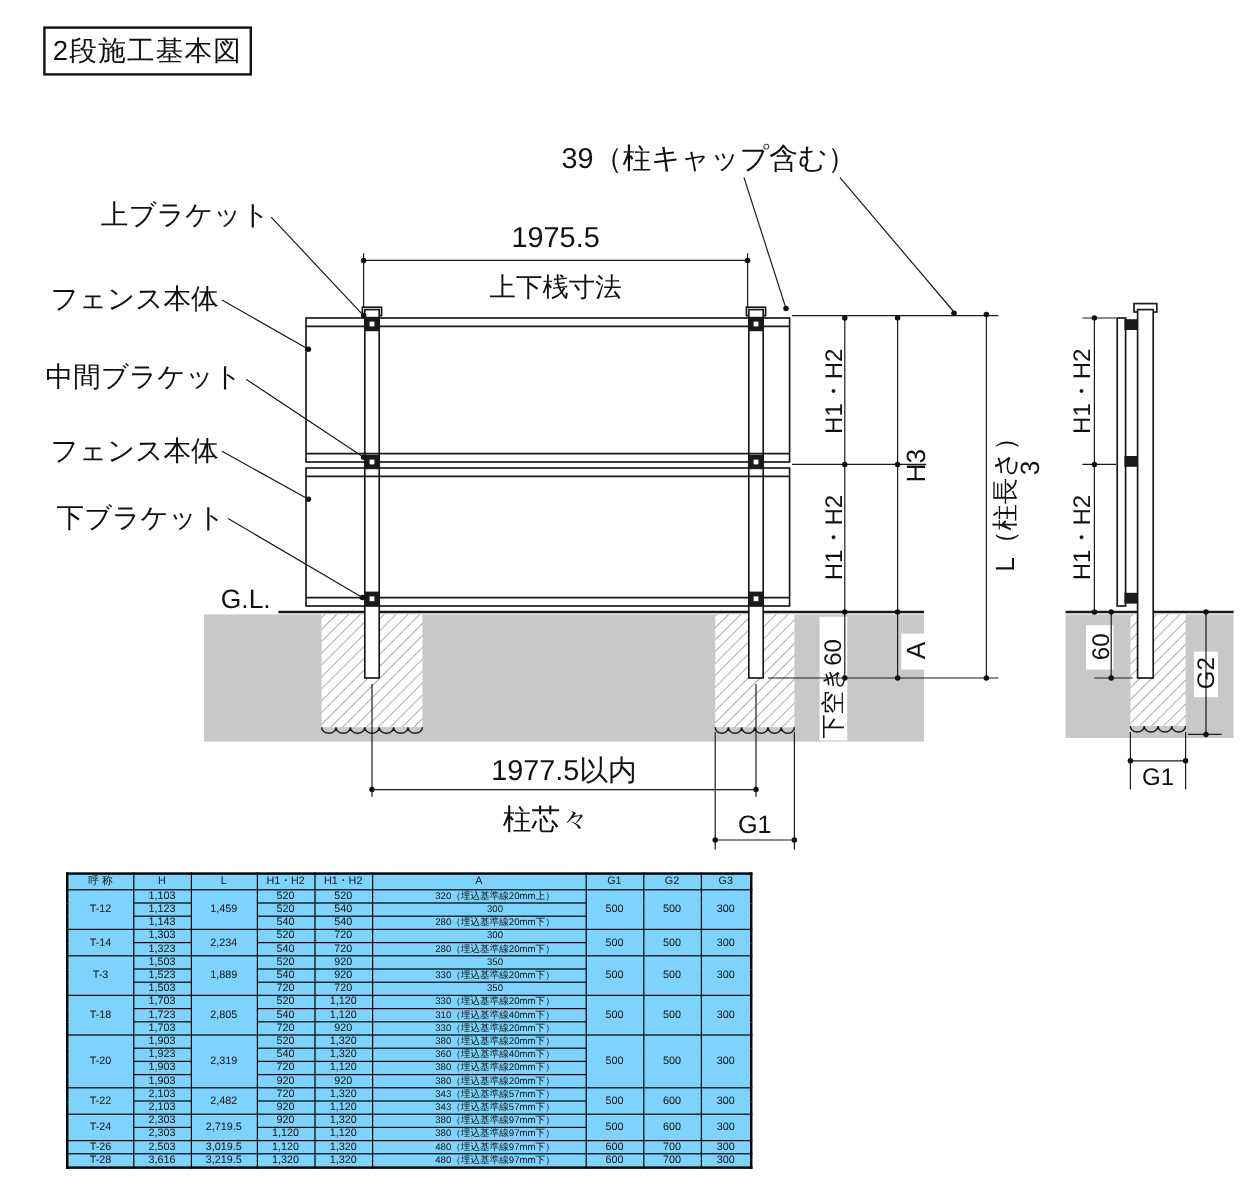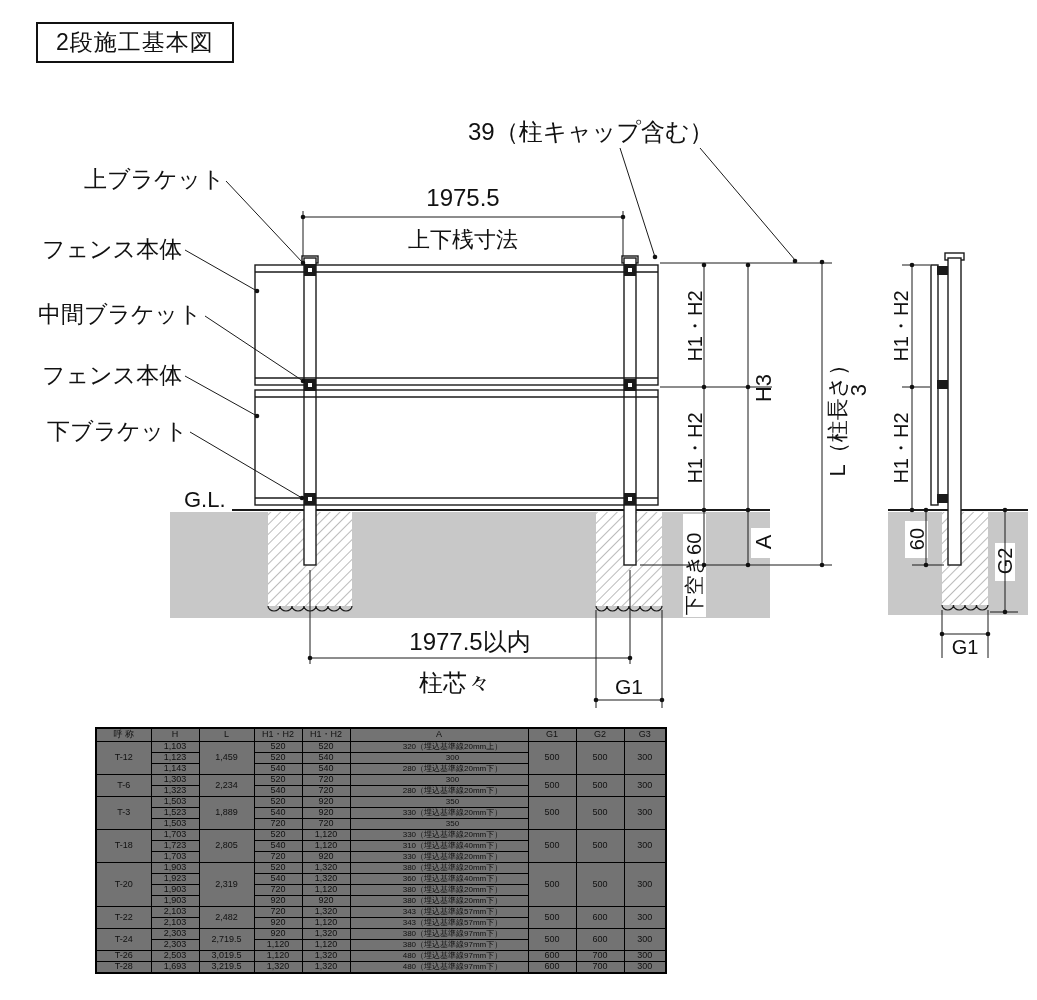--- a/index.html
+++ b/index.html
@@ -1,21 +1,21 @@
 <!DOCTYPE html>
 <html><head>
 <meta charset="utf-8">
 <style>
   html,body{margin:0;padding:0;background:#fff;}
   body{width:1037px;height:1000px;font-family:"Liberation Sans","DejaVu Sans",sans-serif;color:#111;}
   .page{position:relative;width:1037px;height:1000px;overflow:hidden;background:#fff;}
-  .title-box{position:absolute;left:36px;top:22px;border:2px solid #111;padding:3px 18px;font-size:23px;letter-spacing:1px;background:#fff;}
+  .title-box{position:absolute;left:36px;top:22px;border:2px solid #111;padding:3px 6px;font-size:23px;letter-spacing:1px;background:#fff;}
   svg{position:absolute;left:0;top:0;}
   svg text{font-family:"Liberation Sans","DejaVu Sans",sans-serif;}
-  .spec-table{position:absolute;left:55px;top:727px;width:570px;border-collapse:collapse;table-layout:fixed;border:2px solid #000;background:#737373;margin-left:40px;}
+  .spec-table{position:absolute;left:55px;top:727px;width:570px;border-collapse:collapse;table-layout:fixed;border:2px solid #000;background:#7dd3fc;}
   .spec-table th,.spec-table td{border:1px solid #000;font-size:9px;font-weight:normal;text-align:center;vertical-align:middle;padding:0 1px;height:10px;line-height:1.05;white-space:nowrap;overflow:hidden;}
   .spec-table th{height:12px;}
   .spec-table td.col-a{font-size:8px;padding-left:28px;}
   .spec-table tr.group-start td{border-top:1.5px solid #000;}
 </style>
 </head>
 <body>
 
 <div class="page">
 
@@ -253,21 +253,21 @@
           <td class="col-h12">540</td>
           <td class="col-a">300</td>
         </tr>
         <tr>
           <td class="col-h">1,143</td>
           <td class="col-h12">540</td>
           <td class="col-h12">540</td>
           <td class="col-a">280（埋込基準線20mm下）</td>
         </tr>
         <tr class="group-start">
-          <td rowspan="2" class="col-name">T-6</td>
+          <td rowspan="2" class="col-name">T-14</td>
           <td class="col-h">1,303</td>
           <td rowspan="2" class="col-l">2,234</td>
           <td class="col-h12">520</td>
           <td class="col-h12">720</td>
           <td class="col-a">300</td>
           <td rowspan="2" class="col-g">500</td>
           <td rowspan="2" class="col-g">500</td>
           <td rowspan="2" class="col-g3">300</td>
         </tr>
         <tr>
@@ -391,21 +391,21 @@
           <td class="col-l">3,019.5</td>
           <td class="col-h12">1,120</td>
           <td class="col-h12">1,320</td>
           <td class="col-a">480（埋込基準線97mm下）</td>
           <td class="col-g">600</td>
           <td class="col-g">700</td>
           <td class="col-g3">300</td>
         </tr>
         <tr class="group-start">
           <td class="col-name">T-28</td>
-          <td class="col-h">1,693</td>
+          <td class="col-h">3,616</td>
           <td class="col-l">3,219.5</td>
           <td class="col-h12">1,320</td>
           <td class="col-h12">1,320</td>
           <td class="col-a">480（埋込基準線97mm下）</td>
           <td class="col-g">600</td>
           <td class="col-g">700</td>
           <td class="col-g3">300</td>
         </tr>
       </tbody>
   </table>

